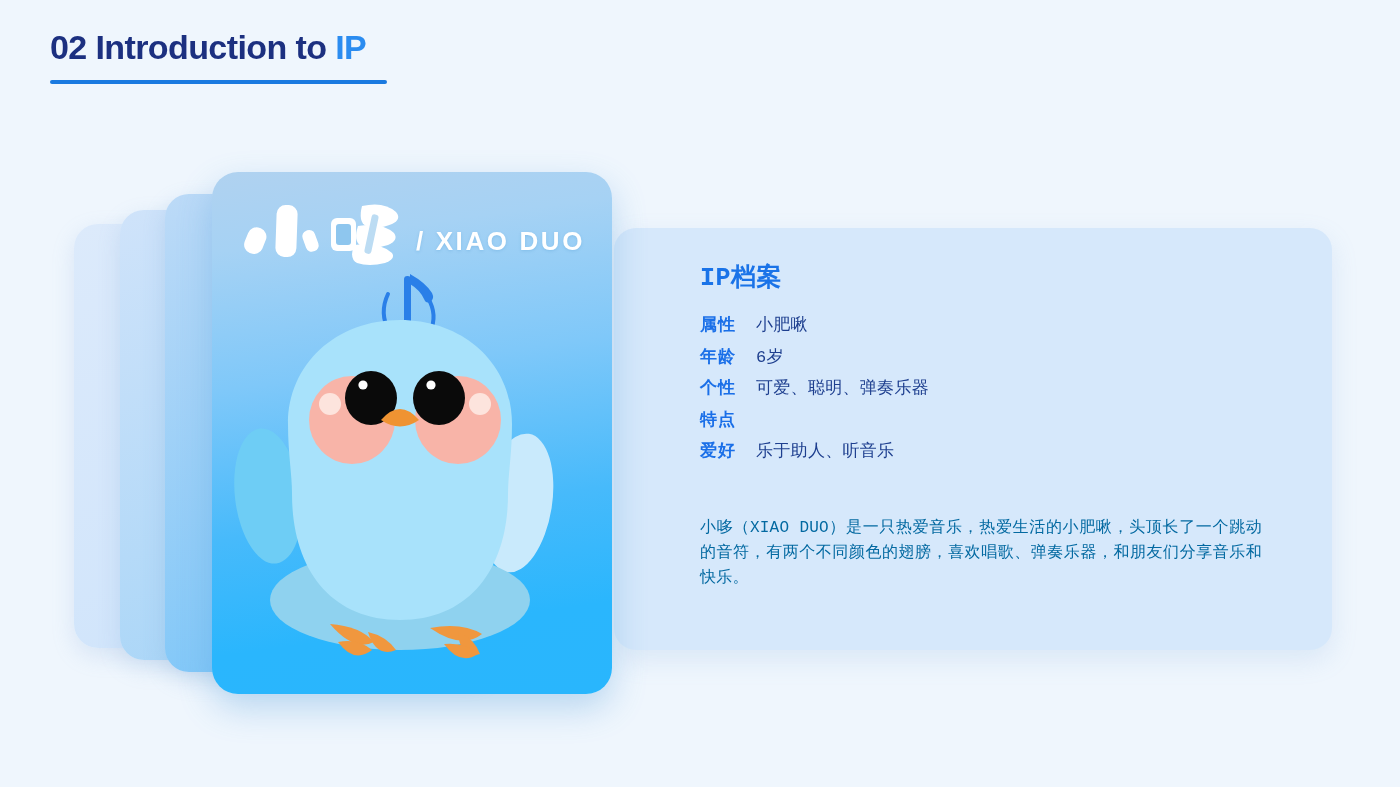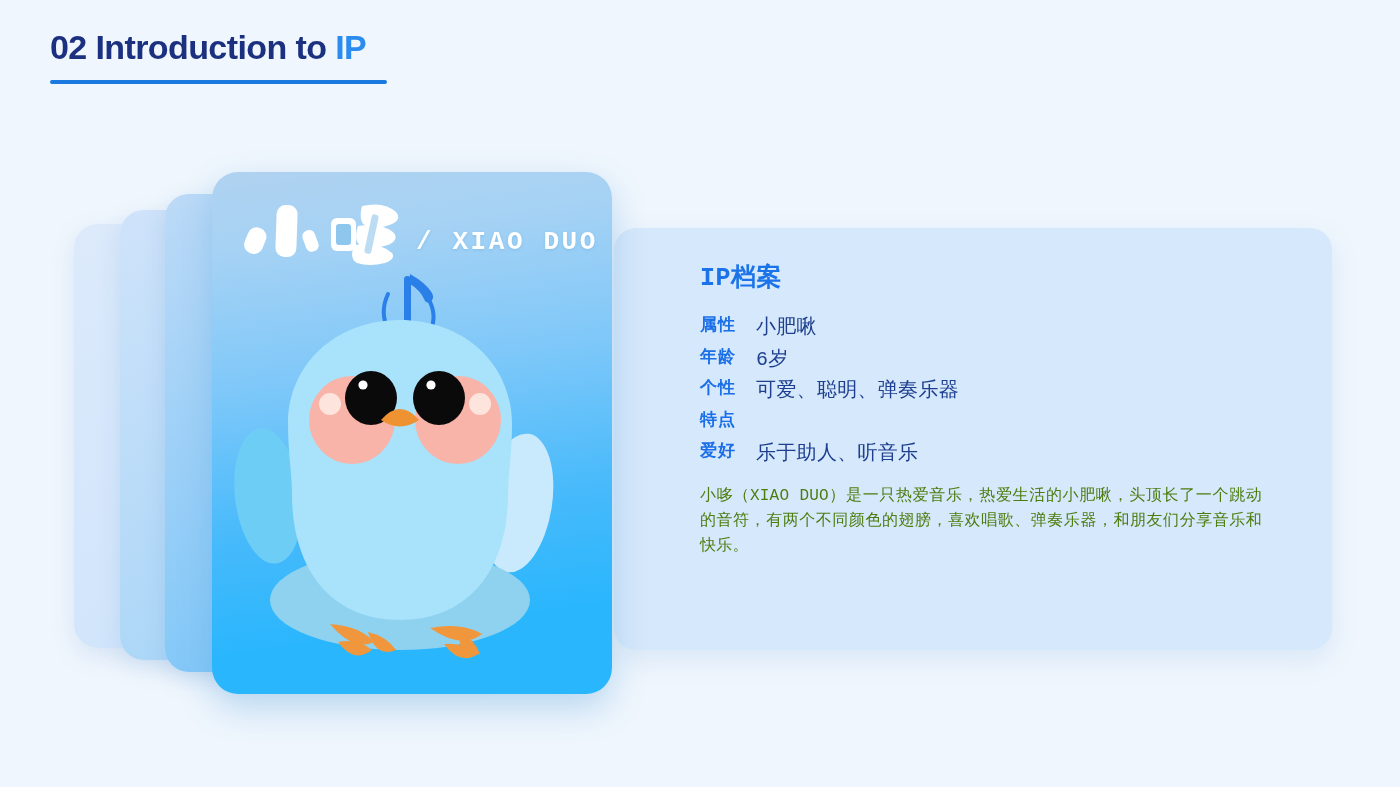--- a/index.html
+++ b/index.html
@@ -55,31 +55,31 @@
     height: 31.5px;
   }
   .spec-label {
     font-size: 17px; font-weight: bold;
     color: #1a6fe8;
     letter-spacing: 1px;
     width: 56px;
     flex: 0 0 56px;
   }
   .spec-value {
-    font-size: 20px;
+    font-size: 17px;
     color: #1e3f8f;
     letter-spacing: 0.3px;
     white-space: nowrap;
   }
   #description {
-    margin-top: 13px;
+    margin-top: 45px;
     width: 562px;
     font-size: 16px;
     line-height: 25px;
-    color: #4d7c0f;
+    color: #0369a1;
     text-align: justify;
     letter-spacing: 0.2px;
   }
 
   
   .stack-card {
     position: absolute;
     border-radius: 24px;
   }
   #stack-3 {
@@ -130,21 +130,20 @@
   }
   #card-title-latin {
     font-size: 26px;
     font-weight: bold;
     color: #ffffff;
     letter-spacing: 2.6px;
     white-space: nowrap;
     margin-left: 8px;
     margin-bottom: 9px;
     text-shadow: 0 1px 3px rgba(60,140,200,0.25);
-    font-family: Liberation Mono, monospace;
   }
 
   #bird-wrap {
     position: absolute;
     left: 0; top: 96px;
     width: 400px; height: 426px;
   }
 </style>
 </head>
 <body>

